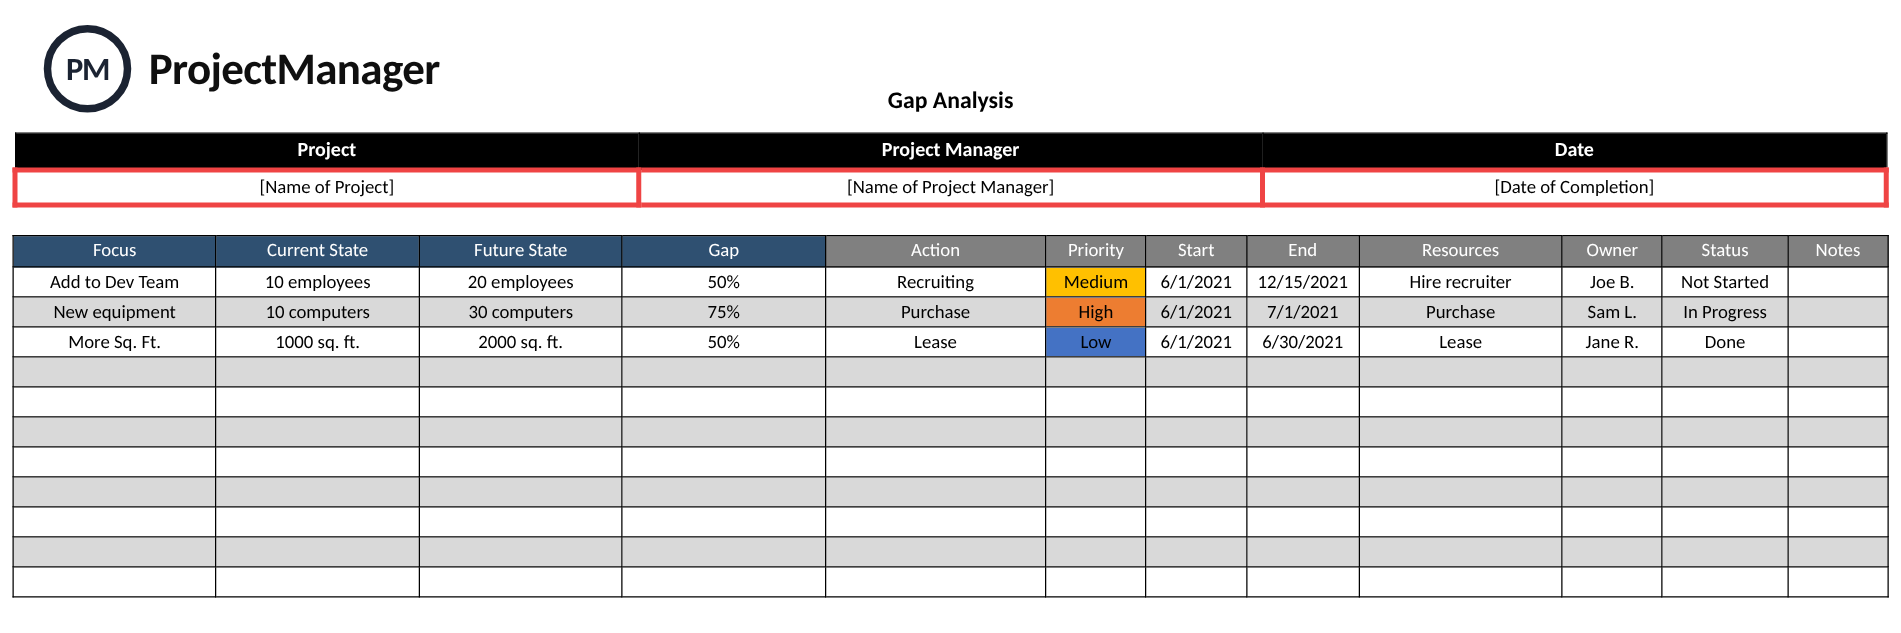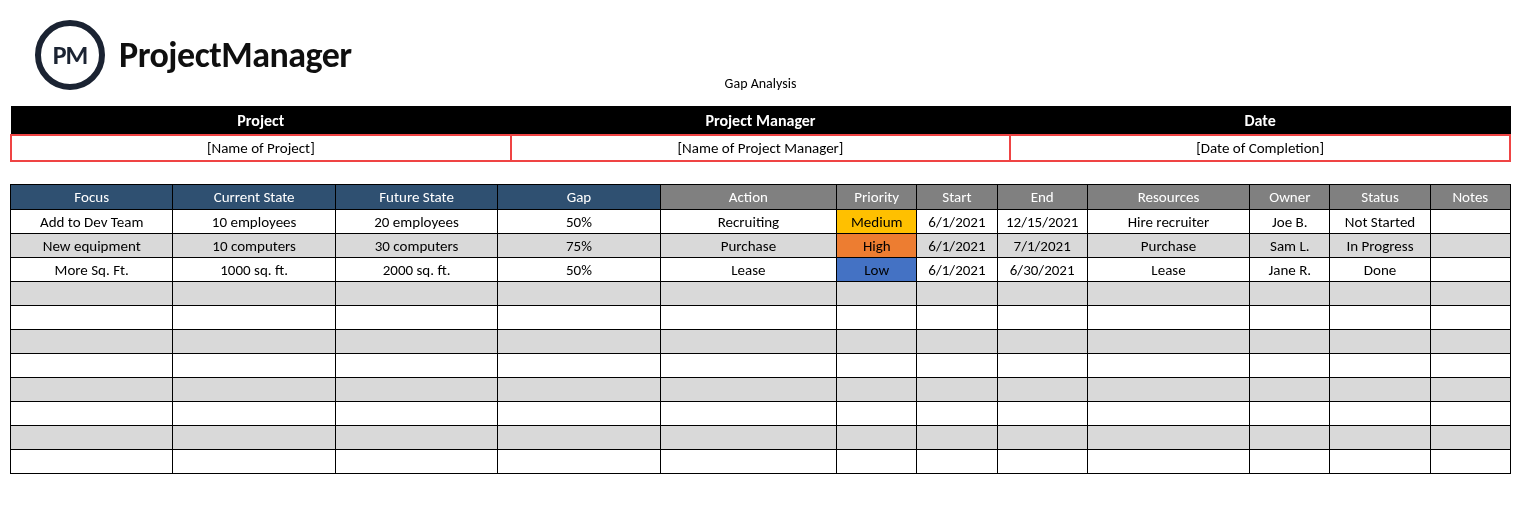--- a/index.html
+++ b/index.html
@@ -38,43 +38,43 @@
       font-size: 36px;
       font-weight: 700;
       color: #0f0f0f;
       letter-spacing: -0.5px;
     }
     .doc-title {
       position: absolute;
       left: 50%;
       transform: translateX(-50%);
       bottom: -2px;
-      font-size: 14px;
-      font-weight: 400;
+      font-size: 19px;
+      font-weight: 700;
       color: #000;
     }
     .meta-table {
       width: 100%;
       border-collapse: collapse;
       margin-top: 16px;
       table-layout: fixed;
     }
     .meta-table th {
       background: #000;
       color: #fff;
       font-weight: 700;
       font-size: 16px;
       padding: 4px 0;
       border: 1px solid #000;
     }
     .meta-table td {
       text-align: center;
       font-size: 15px;
       padding: 3px 0;
-      border: 2px solid #ef4444;
+      border: 4px solid #ef4444;
       background: #fff;
     }
     .gap-table {
       width: 100%;
       border-collapse: collapse;
       margin-top: 22px;
       table-layout: fixed;
     }
     .gap-table th {
       color: #fff;

